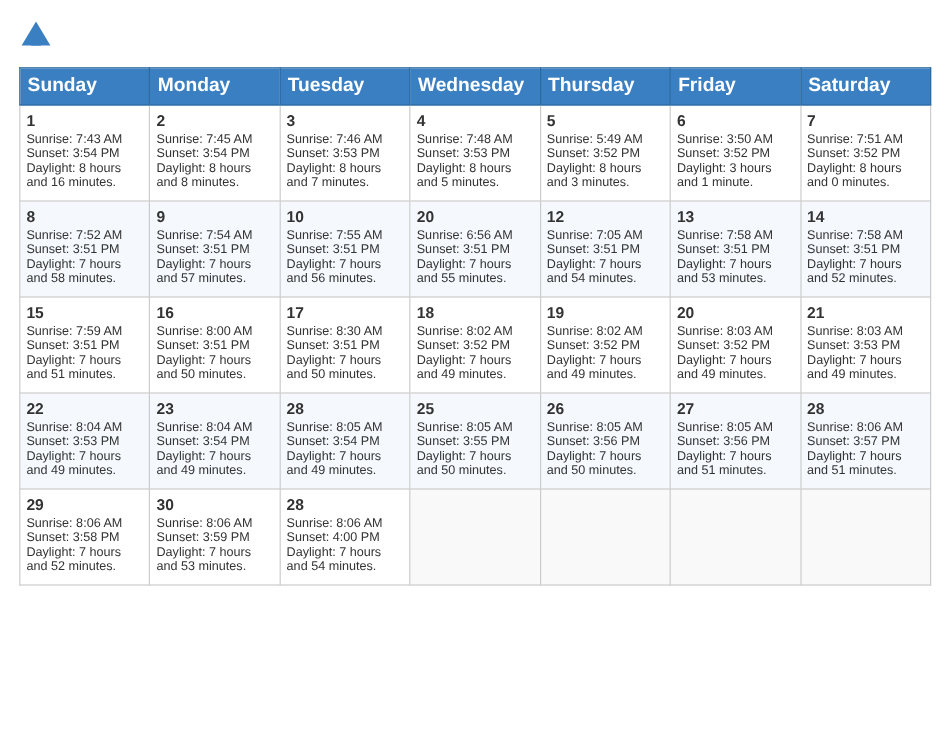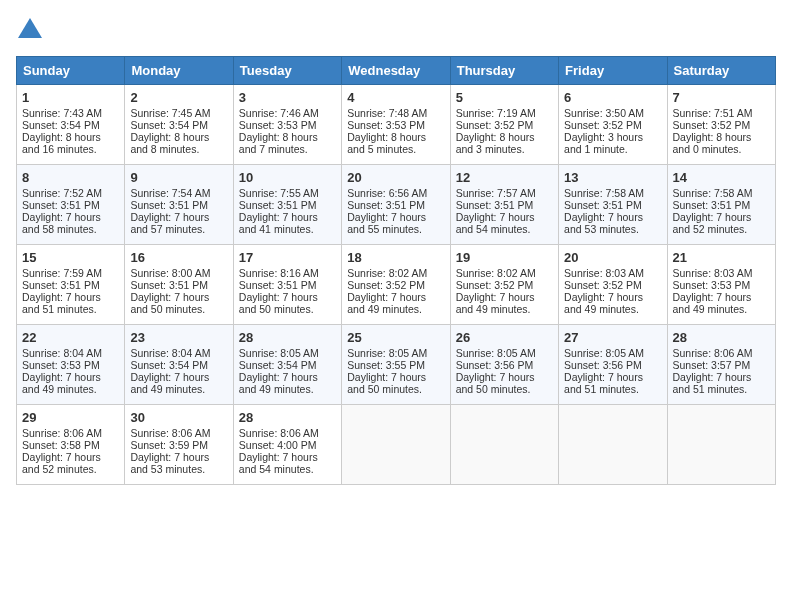--- a/index.html
+++ b/index.html
@@ -55,21 +55,21 @@
     table {
       width: 100%;
       border-collapse: collapse;
       table-layout: fixed;
     }
     th {
       background-color: #3a7fc1;
       color: #fff;
       text-align: left;
       padding: 6px 6px;
-      font-size: 13px;
+      font-size: 16px;
       font-weight: bold;
       border: 1px solid #2d6aa0;
     }
     td {
       vertical-align: top;
       padding: 5px 5px;
       border: 1px solid #ccc;
       background: #fff;
       font-size: 10.5px;
       color: #333;
@@ -119,37 +119,37 @@
         <th>Friday</th>
         <th>Saturday</th>
       </tr>
   </thead>
   <tbody id="calendar-body">
   <tr>
         <td><span class="day-num">1</span><span>Sunrise: 7:43 AM</span><br><span>Sunset: 3:54 PM</span><br><span>Daylight: 8 hours and 16 minutes.</span></td>
         <td><span class="day-num">2</span><span>Sunrise: 7:45 AM</span><br><span>Sunset: 3:54 PM</span><br><span>Daylight: 8 hours and 8 minutes.</span></td>
         <td><span class="day-num">3</span><span>Sunrise: 7:46 AM</span><br><span>Sunset: 3:53 PM</span><br><span>Daylight: 8 hours and 7 minutes.</span></td>
         <td><span class="day-num">4</span><span>Sunrise: 7:48 AM</span><br><span>Sunset: 3:53 PM</span><br><span>Daylight: 8 hours and 5 minutes.</span></td>
-        <td><span class="day-num">5</span><span>Sunrise: 7:19 AM</span><br><span>Sunset: 3:52 PM</span><br><span>Daylight: 8 hours and 3 minutes.</span></td>
+        <td><span class="day-num">5</span><span>Sunrise: 5:49 AM</span><br><span>Sunset: 3:52 PM</span><br><span>Daylight: 8 hours and 3 minutes.</span></td>
         <td><span class="day-num">6</span><span>Sunrise: 3:50 AM</span><br><span>Sunset: 3:52 PM</span><br><span>Daylight: 3 hours and 1 minute.</span></td>
         <td><span class="day-num">7</span><span>Sunrise: 7:51 AM</span><br><span>Sunset: 3:52 PM</span><br><span>Daylight: 8 hours and 0 minutes.</span></td>
       </tr>
       <tr>
         <td><span class="day-num">8</span><span>Sunrise: 7:52 AM</span><br><span>Sunset: 3:51 PM</span><br><span>Daylight: 7 hours and 58 minutes.</span></td>
         <td><span class="day-num">9</span><span>Sunrise: 7:54 AM</span><br><span>Sunset: 3:51 PM</span><br><span>Daylight: 7 hours and 57 minutes.</span></td>
-        <td><span class="day-num">10</span><span>Sunrise: 7:55 AM</span><br><span>Sunset: 3:51 PM</span><br><span>Daylight: 7 hours and 41 minutes.</span></td>
+        <td><span class="day-num">10</span><span>Sunrise: 7:55 AM</span><br><span>Sunset: 3:51 PM</span><br><span>Daylight: 7 hours and 56 minutes.</span></td>
         <td><span class="day-num">20</span><span>Sunrise: 6:56 AM</span><br><span>Sunset: 3:51 PM</span><br><span>Daylight: 7 hours and 55 minutes.</span></td>
-        <td><span class="day-num">12</span><span>Sunrise: 7:57 AM</span><br><span>Sunset: 3:51 PM</span><br><span>Daylight: 7 hours and 54 minutes.</span></td>
+        <td><span class="day-num">12</span><span>Sunrise: 7:05 AM</span><br><span>Sunset: 3:51 PM</span><br><span>Daylight: 7 hours and 54 minutes.</span></td>
         <td><span class="day-num">13</span><span>Sunrise: 7:58 AM</span><br><span>Sunset: 3:51 PM</span><br><span>Daylight: 7 hours and 53 minutes.</span></td>
         <td><span class="day-num">14</span><span>Sunrise: 7:58 AM</span><br><span>Sunset: 3:51 PM</span><br><span>Daylight: 7 hours and 52 minutes.</span></td>
       </tr>
       <tr>
         <td><span class="day-num">15</span><span>Sunrise: 7:59 AM</span><br><span>Sunset: 3:51 PM</span><br><span>Daylight: 7 hours and 51 minutes.</span></td>
         <td><span class="day-num">16</span><span>Sunrise: 8:00 AM</span><br><span>Sunset: 3:51 PM</span><br><span>Daylight: 7 hours and 50 minutes.</span></td>
-        <td><span class="day-num">17</span><span>Sunrise: 8:16 AM</span><br><span>Sunset: 3:51 PM</span><br><span>Daylight: 7 hours and 50 minutes.</span></td>
+        <td><span class="day-num">17</span><span>Sunrise: 8:30 AM</span><br><span>Sunset: 3:51 PM</span><br><span>Daylight: 7 hours and 50 minutes.</span></td>
         <td><span class="day-num">18</span><span>Sunrise: 8:02 AM</span><br><span>Sunset: 3:52 PM</span><br><span>Daylight: 7 hours and 49 minutes.</span></td>
         <td><span class="day-num">19</span><span>Sunrise: 8:02 AM</span><br><span>Sunset: 3:52 PM</span><br><span>Daylight: 7 hours and 49 minutes.</span></td>
         <td><span class="day-num">20</span><span>Sunrise: 8:03 AM</span><br><span>Sunset: 3:52 PM</span><br><span>Daylight: 7 hours and 49 minutes.</span></td>
         <td><span class="day-num">21</span><span>Sunrise: 8:03 AM</span><br><span>Sunset: 3:53 PM</span><br><span>Daylight: 7 hours and 49 minutes.</span></td>
       </tr>
       <tr>
         <td><span class="day-num">22</span><span>Sunrise: 8:04 AM</span><br><span>Sunset: 3:53 PM</span><br><span>Daylight: 7 hours and 49 minutes.</span></td>
         <td><span class="day-num">23</span><span>Sunrise: 8:04 AM</span><br><span>Sunset: 3:54 PM</span><br><span>Daylight: 7 hours and 49 minutes.</span></td>
         <td><span class="day-num">28</span><span>Sunrise: 8:05 AM</span><br><span>Sunset: 3:54 PM</span><br><span>Daylight: 7 hours and 49 minutes.</span></td>
         <td><span class="day-num">25</span><span>Sunrise: 8:05 AM</span><br><span>Sunset: 3:55 PM</span><br><span>Daylight: 7 hours and 50 minutes.</span></td>

